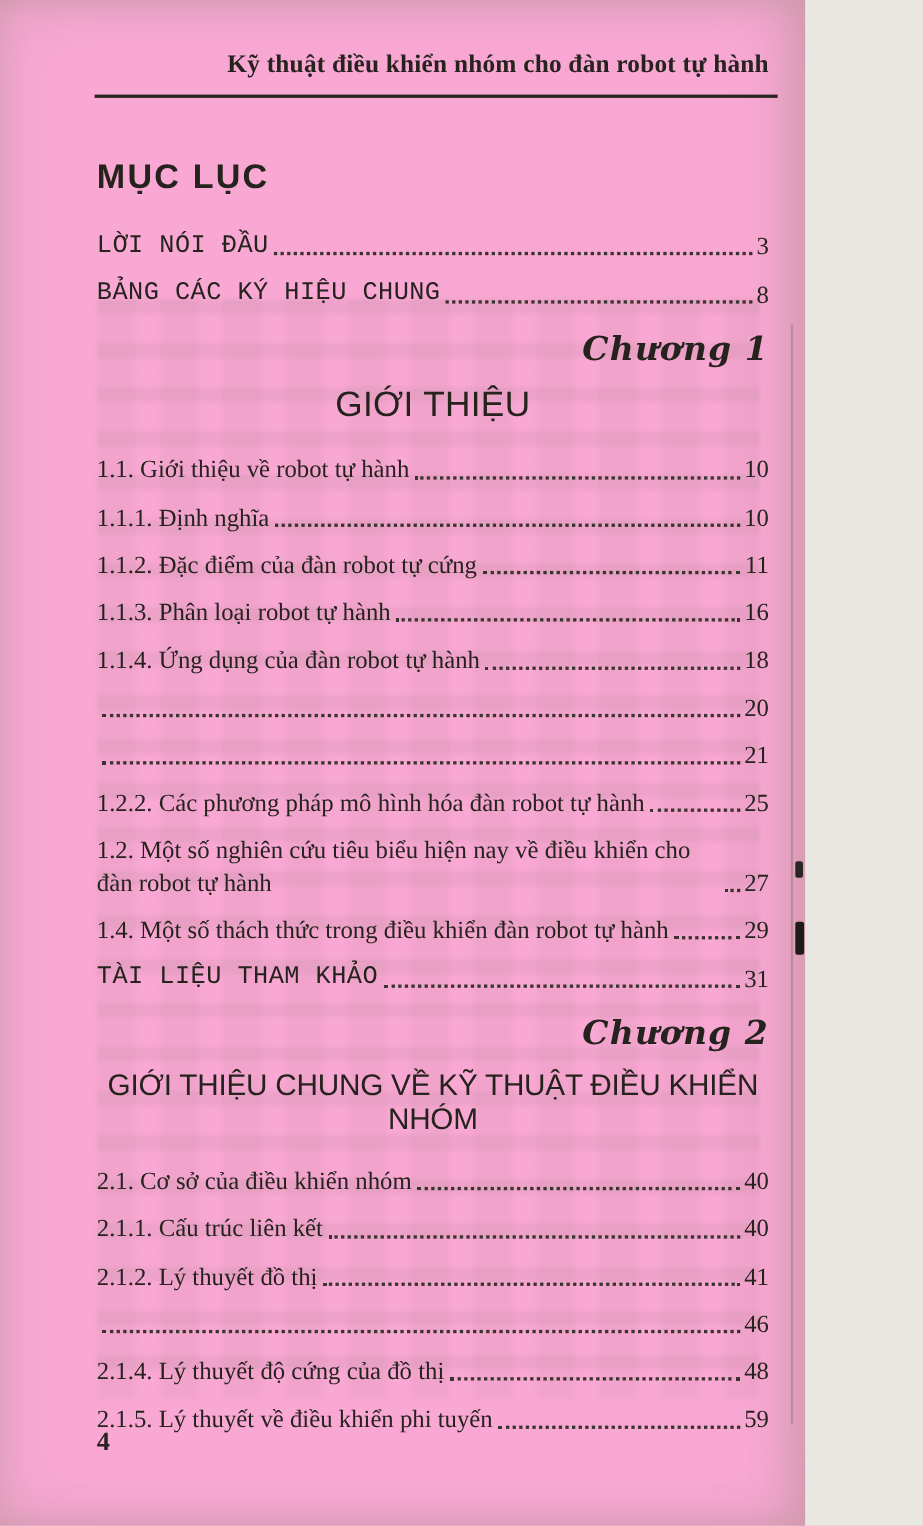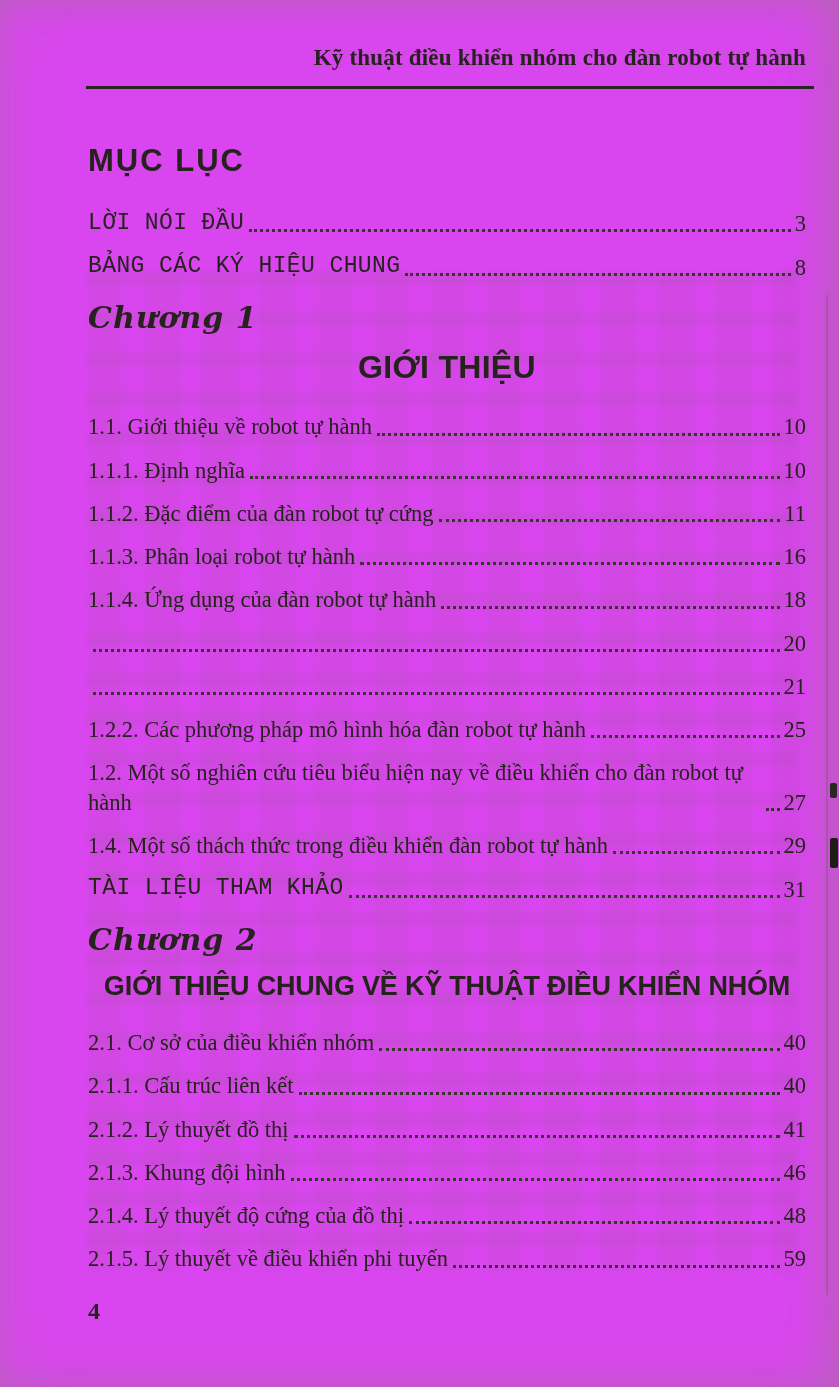--- a/index.html
+++ b/index.html
@@ -4,22 +4,22 @@
 <style>
   html, body { margin: 0; padding: 0; }
   body {
     width: 839px; height: 1387px;
     font-family: "Liberation Serif", "DejaVu Serif", serif;
     color: #26221d;
     background: #e9e7e1;
   }
   .page {
     position: relative;
-    width: 839px; height: 1387px;
-    background: #d946ef;
+    width: 732px; height: 1387px;
+    background: #f9a8d4;
     box-shadow:
       inset 0 0 70px rgba(150, 140, 120, 0.20),
       inset -16px 0 34px rgba(140, 130, 112, 0.25),
       inset 6px 0 20px rgba(150, 140, 120, 0.10);
     overflow: hidden;
     box-sizing: border-box;
     padding: 44px 33px 0 88px;
   }
   
   .ghost-layer {
@@ -71,32 +71,32 @@
   .toc-label { white-space: normal; }
   .leader {
     flex: 1 1 auto;
     min-width: 14px;
     border-bottom: 3px dotted #39342e;
     margin: 0 4px 6px 5px;
   }
   .toc-page { flex: 0 0 auto; }
 
   .chapter-label {
-    text-align: left;
+    text-align: right;
     font-family: "DejaVu Serif", serif;
     font-style: italic;
     font-weight: 700;
     font-size: 30px;
     letter-spacing: 1px;
     margin: 18px 0 14px;
   }
   .chapter-title {
     text-align: center;
     font-family: "Liberation Sans", "DejaVu Sans", sans-serif;
-    font-weight: 700;
+    font-weight: 400;
     font-size: 32px;
     letter-spacing: 0.3px;
     margin: 0 0 26px;
   }
   .chapter-title.long { font-size: 27px; letter-spacing: -0.2px; }
 
   .page-number {
     position: absolute;
     left: 88px; top: 1298px;
     font-weight: bold;
@@ -220,21 +220,20 @@
         <span class="toc-label">2.1.1. Cấu trúc liên kết</span>
         <span class="leader"></span>
         <span class="toc-page">40</span>
       </div>
       <div class="toc-row">
         <span class="toc-label">2.1.2. Lý thuyết đồ thị</span>
         <span class="leader"></span>
         <span class="toc-page">41</span>
       </div>
       <div class="toc-row">
-        <span class="toc-label">2.1.3. Khung đội hình</span>
         <span class="leader"></span>
         <span class="toc-page">46</span>
       </div>
       <div class="toc-row">
         <span class="toc-label">2.1.4. Lý thuyết độ cứng của đồ thị</span>
         <span class="leader"></span>
         <span class="toc-page">48</span>
       </div>
       <div class="toc-row">
         <span class="toc-label">2.1.5. Lý thuyết về điều khiển phi tuyến</span>

